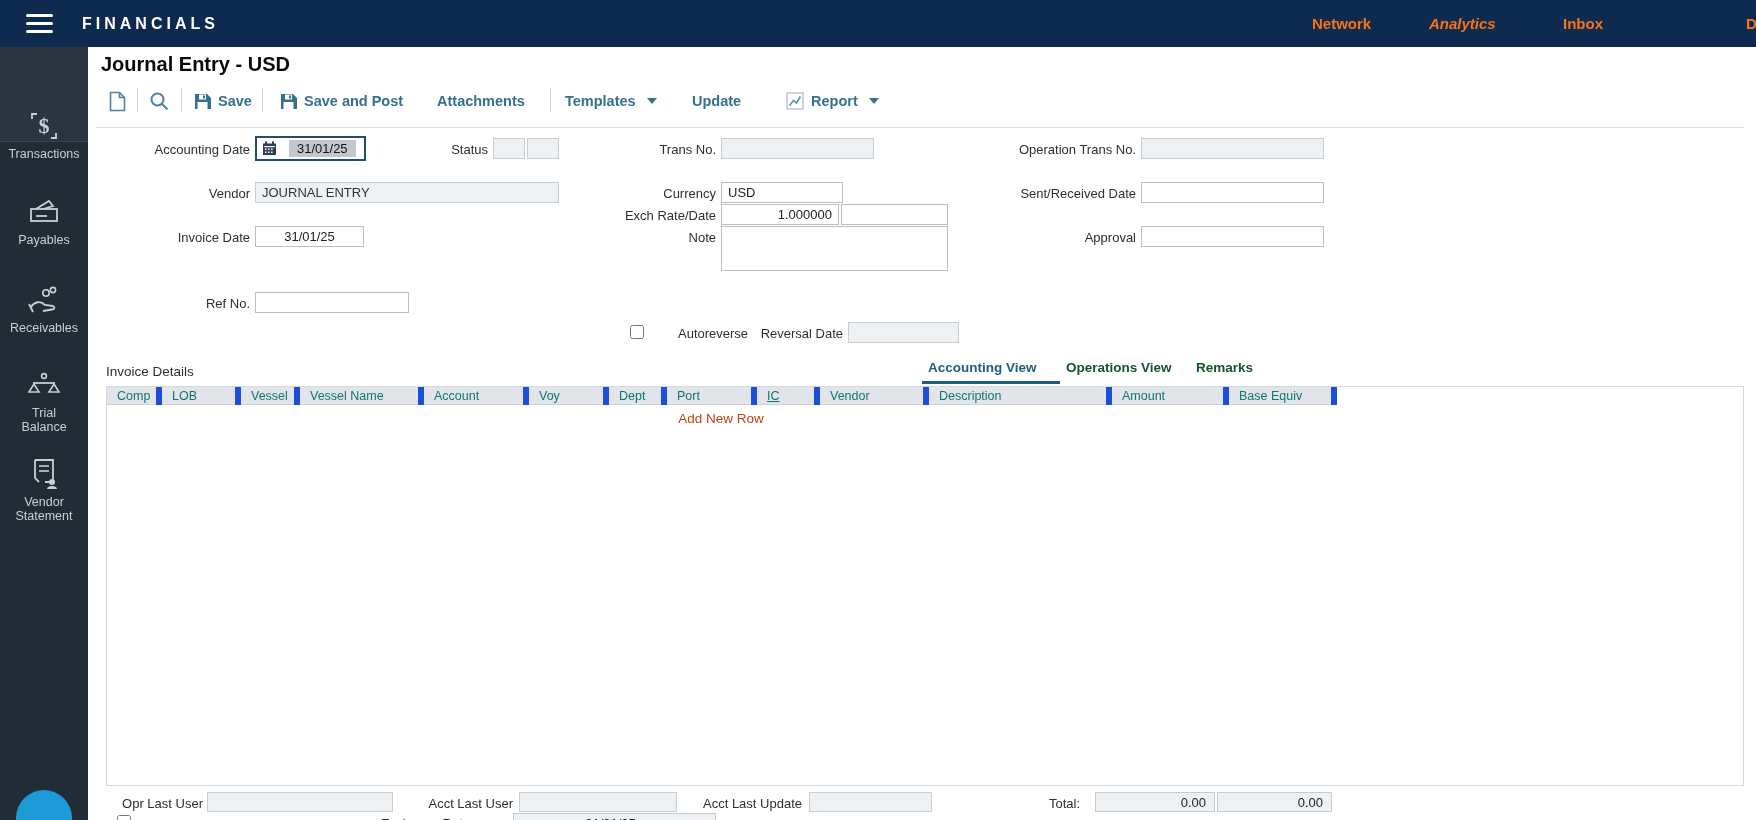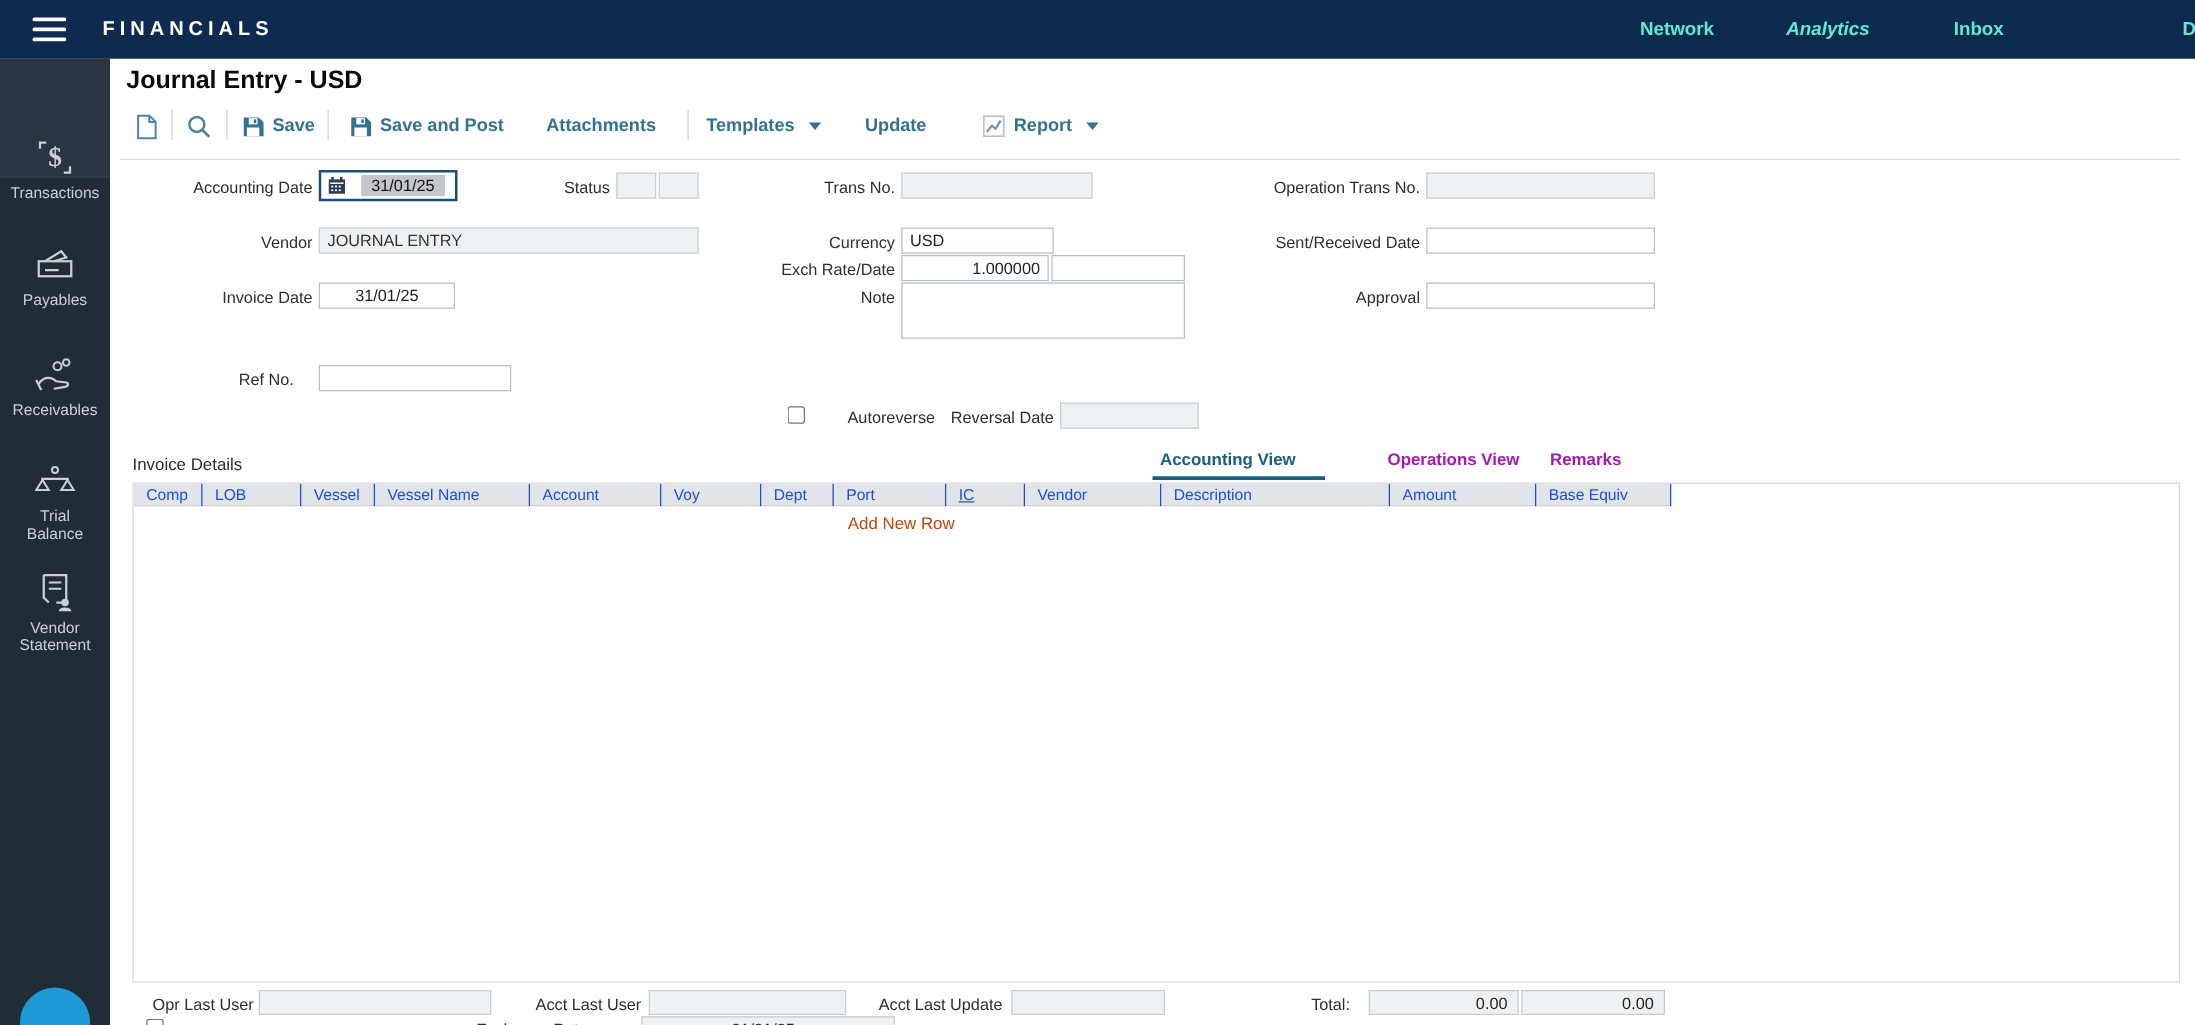--- a/index.html
+++ b/index.html
@@ -6,21 +6,21 @@
   html,body { background:#fff; }
   #app {
     position: relative; width: 1756px; height: 820px; overflow: hidden;
     font-family: "Liberation Sans", sans-serif; background:#fff;
   }
   
   .topbar { position:absolute; left:0; top:0; width:1756px; height:47px; background:#0e2a4f; }
   .hamburger { position:absolute; left:26px; top:14px; width:27px; height:19px; cursor:pointer; }
   .hamburger span { display:block; height:3px; background:#fff; border-radius:2px; margin-bottom:5px; }
   .app-title { position:absolute; left:82px; top:15px; color:#fff; font-size:16px; font-weight:bold; letter-spacing:4px; }
-  .topnav { position:absolute; color:#5eead4; font-size:15px; font-weight:bold; top:15px; cursor:pointer; }
+  .topnav { position:absolute; color:#f97316; font-size:15px; font-weight:bold; top:15px; cursor:pointer; }
   
   .sidebar { position:absolute; left:0; top:47px; width:88px; height:773px; background:#212c37; }
   .side-sel { position:absolute; left:0; top:0; width:88px; height:94px; background:#2b3541; }
   .side-sep { position:absolute; left:0; top:94px; width:88px; height:1px; background:#39434e; }
   .side-item { position:absolute; left:0; width:88px; text-align:center; color:#c9cfd5; cursor:pointer; }
   .side-item .lblt { font-size:12.5px; line-height:14px; }
   .side-icon { display:block; margin:0 auto 4px auto; }
   .chat-bubble { position:absolute; left:16px; top:743px; width:56px; height:56px; border-radius:50%;
     background:#1e9bd7; }
   
@@ -41,25 +41,25 @@
   .acc-date { position:absolute; left:255px; top:136px; width:111px; height:25px; border:2px solid #1d4e78;
     background:#fff; display:flex; align-items:center; }
   .acc-date .val { background:#c3c7cb; font-size:13px; color:#111; padding:1px 8px; margin-left:12px; }
   .note-area { position:absolute; left:721px; top:226px; width:227px; height:45px; border:1px solid #b6bec6;
     resize:none; font-family:"Liberation Sans",sans-serif; font-size:13px; padding:2px 5px; outline:none; }
   .chk { position:absolute; width:14px; height:14px; accent-color:#fff; cursor:pointer; }
   
   .sec-lbl { position:absolute; left:106px; top:364px; font-size:13.5px; color:#2e2e2e; }
   .tab { position:absolute; top:360px; font-size:13.5px; font-weight:bold; cursor:pointer; white-space:nowrap; }
   .tab.active { color:#1c5e7d; }
-  .tab.idle { color:#a21caf;margin-left:44px; }
+  .tab.idle { color:#14532d; }
   .tab-underline { position:absolute; top:381px; height:3px; background:#1c5e7d; }
   .grid-box { position:absolute; left:106px; top:386px; width:1638px; height:400px; border:1px solid #d5d9dc; background:#fff; }
   .grid-head { position:absolute; left:0; top:0; height:18px; display:flex; background:#e1e5e9; border-bottom:1px solid #cfd4d8; }
-  .gcell { height:18px; font-size:12.5px; color:#1d4ed8; padding:2px 0 0 10px; border-right:1px solid #1d4ed8;
+  .gcell { height:18px; font-size:12.5px; color:#0f766e; padding:2px 0 0 10px; border-right:6px solid #1d4ed8;
     overflow:hidden; white-space:nowrap; }
   .add-row { position:absolute; left:646px; top:411px; width:150px; text-align:center; color:#c2410c;
     font-size:13.5px; cursor:pointer; }
   
   .total-box { position:absolute; height:20px; background:#eef1f3; border:1px solid #c6cbd0; font-size:13px;
     color:#222; text-align:right; padding:2px 8px 0 0; }
 </style>
 </head>
 <body>
 
@@ -230,21 +230,21 @@
   <input class="inp rgt" style="left: 721px; top: 204px; width: 118px;" value="1.000000">
   <input class="inp" style="left: 841px; top: 204px; width: 107px;" value="">
 
   <div class="flbl" style="left:150px; top:230px; width:100px;">Invoice Date</div>
   <input class="inp ctr" style="left: 255px; top: 226px; width: 109px;" value="31/01/25">
   <div class="flbl" style="left:600px; top:230px; width:116px;">Note</div>
   <textarea class="note-area" style=""></textarea>
   <div class="flbl" style="left:1000px; top:230px; width:136px;">Approval</div>
   <input class="inp" style="left: 1141px; top: 226px; width: 183px;" value="">
 
-  <div class="flbl" style="left:105px; top:296px; width:130px;">Ref No.</div>
+  <div class="flbl" style="left:120px; top:296px; width:130px;">Ref No.</div>
   <input class="inp" style="left: 255px; top: 292px; width: 154px;" value="">
 
   <input type="checkbox" class="chk" style="left: 630px; top: 325px;">
   <div class="flbl" style="left:650px; top:326px; width:90px; text-align:left;margin-left:28px;">Autoreverse</div>
   <div class="flbl" style="left:723px; top:326px; width:120px;">Reversal Date</div>
   <input class="inp dis" style="left: 848px; top: 322px; width: 111px;" readonly="" value="">
 
   <div class="sec-lbl">Invoice Details</div>
   <div class="tab active" style="left:928px;">Accounting View</div>
   <div class="tab-underline" style="left:922px; width:138px;"></div>

